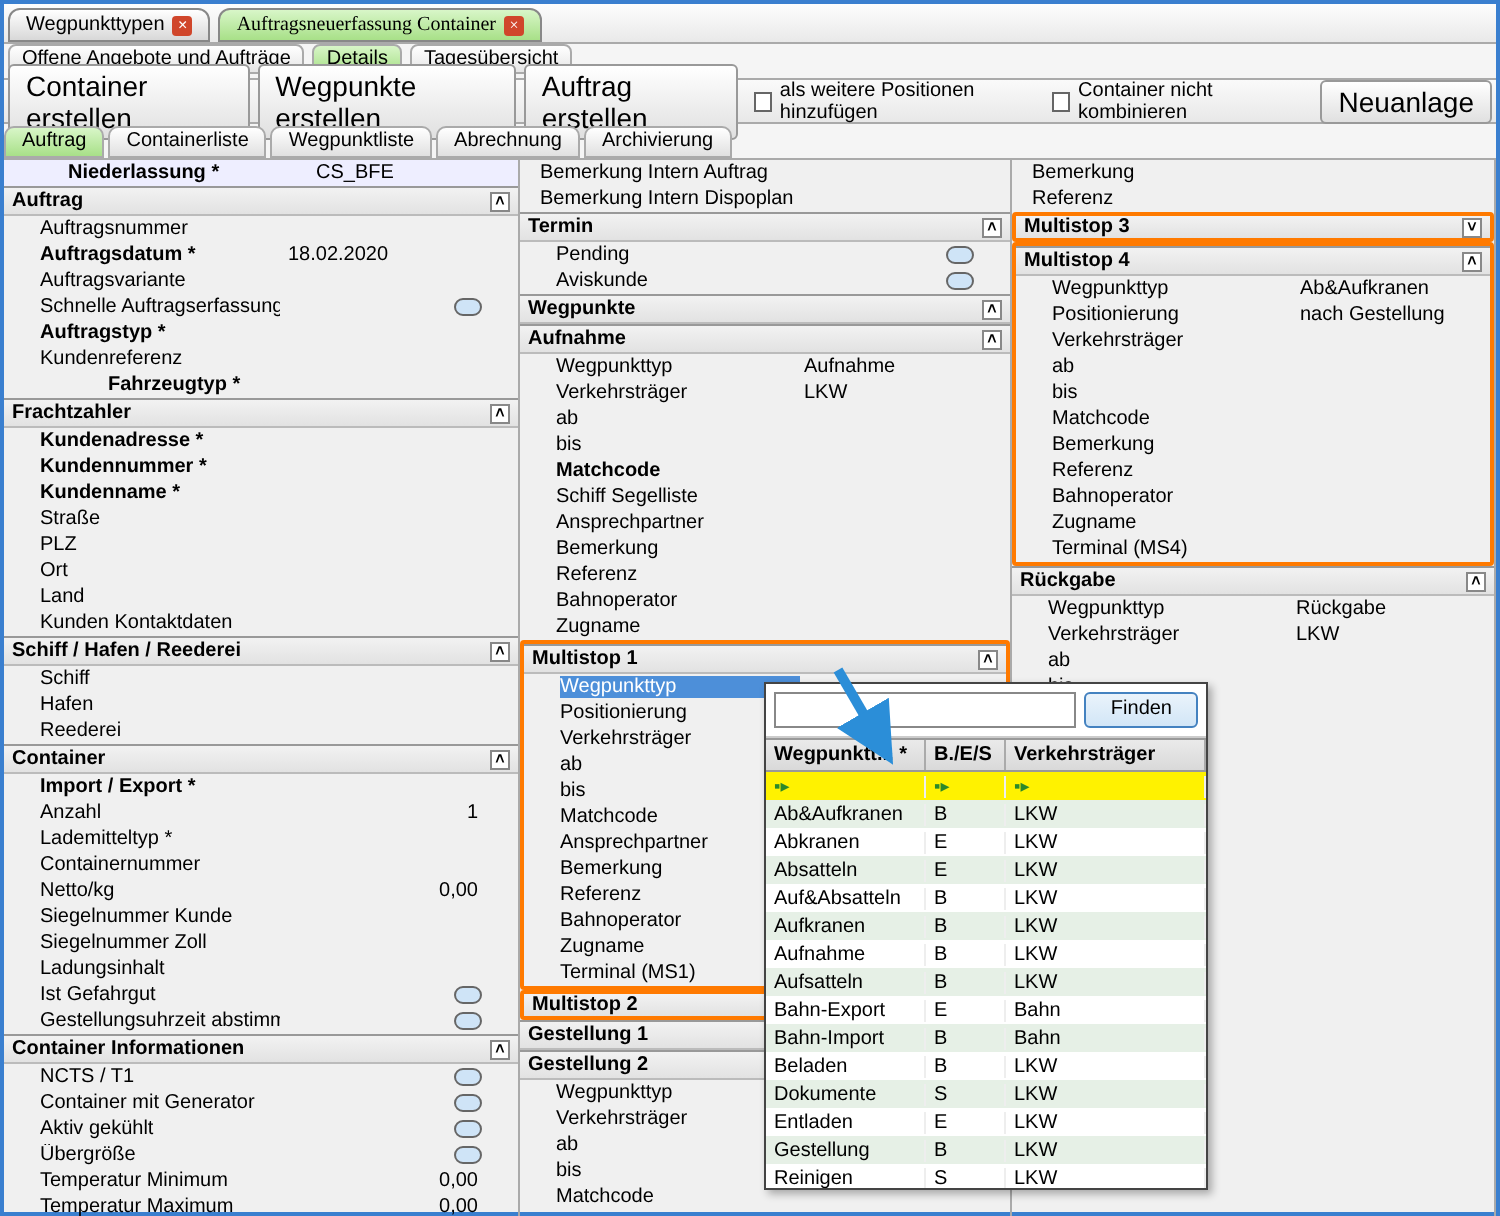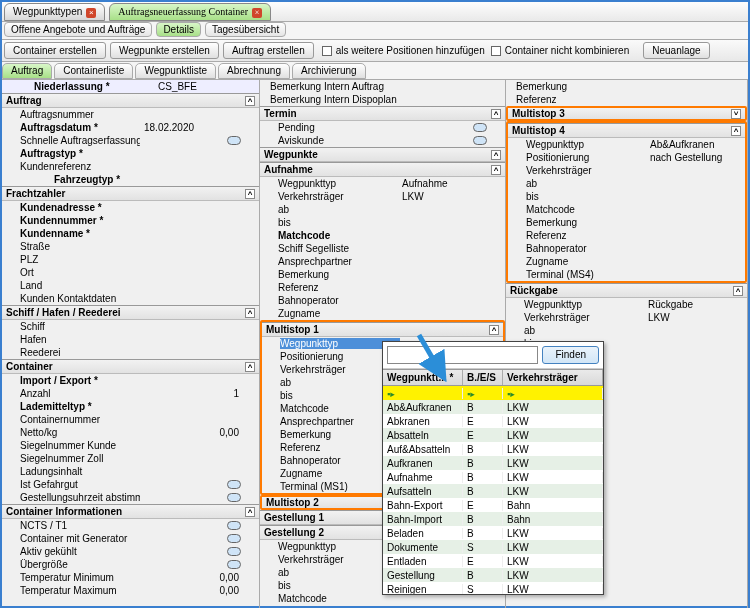--- a/index.html
+++ b/index.html
@@ -6,21 +6,21 @@
   html, body { width: 750px; height: 608px; font-family: Arial, sans-serif; font-size: 10px; overflow: hidden; background: #e8e8e8; }
   .root { border: 2px solid #3a7fcf; width: 750px; height: 608px; background: #f0f0f0; position: relative; }
   .topbar { display: flex; align-items: flex-end; height: 20px; border-bottom: 1px solid #aaa; background: linear-gradient(#fdfdfd,#e9e9e9); }
   .tab { padding: 2px 8px; border: 1px solid #888; border-radius: 6px 6px 0 0; margin: 1px 2px 0 2px; background: linear-gradient(#fff,#d8d8d8); font-size: 10px; cursor: pointer; }
   .tab.active { background: linear-gradient(#d8f6c8,#a8e088); font-family: Liberation Serif, serif; }
   .tab-close { display:inline-block; width:10px; height:10px; background:#d0462b; color:#fff; font-size:8px; line-height:10px; text-align:center; margin-left:4px; border-radius:2px;}
   .subbar { display: flex; align-items: flex-start; height: 18px; border-bottom: 1px solid #aaa; background: #f5f5f5; }
   .subtab { padding: 1px 6px; margin: 0 2px; border: 1px solid #aaa; border-radius: 4px; background: linear-gradient(#fff,#e5e5e5); font-size: 10px; cursor:pointer; }
   .subtab.active { background: linear-gradient(#d8f6c8,#a8e088); }
   .toolbar { display: flex; align-items: center; height: 22px; border-bottom: 1px solid #aaa; background: linear-gradient(#fafafa,#e8e8e8); }
-  .tbtn { padding: 2px 8px; margin: 0 2px; border: 1px solid #999; border-radius: 3px; background: linear-gradient(#fff,#e0e0e0); font-size: 10px; cursor:pointer; }
+  .tbtn { padding: 2px 8px; margin: 0 2px; border: 1px solid #999; border-radius: 3px; background: linear-gradient(#fff,#e0e0e0); font-size: 14px; cursor:pointer; }
   .chk { width: 10px; height: 10px; border:1px solid #666; background:#fff; margin: 0 4px 0 6px; display:inline-block; vertical-align:middle; cursor:pointer;}
   .row3 { display:flex; gap:0; height: calc(608px - 20px - 18px - 22px - 18px); }
   .moduletabs { display:flex; height:18px; border-bottom:1px solid #aaa; background:#f5f5f5;}
   .mtab { padding:1px 8px; border:1px solid #aaa; border-radius:5px 5px 0 0; background:linear-gradient(#fff,#e0e0e0); margin:1px 2px 0 0; font-size:10px; cursor:pointer;}
   .mtab.active{ background: linear-gradient(#d8f6c8,#a8e088); }
   .col { overflow-y: auto; overflow-x: hidden; border-right:1px solid #aaa; }
   .col.left { width: 258px; }
   .col.mid { width: 246px; }
   .col.right { flex:1; }
   .group-header { display:flex; justify-content:space-between; align-items:center; background: linear-gradient(#f2f2f2,#e2e2e2); border-top:1px solid #999; border-bottom:1px solid #bbb; height:15px; padding:0 4px; font-weight:bold; font-size:10px;}
@@ -100,20 +100,24 @@
           </div>
           <div class="field sub">
             <span class="flabel" style="">Auftragsnummer</span>
             <span class="fval "></span>
           </div>
           <div class="field sub">
             <span class="flabel" style="font-weight:bold;">Auftragsdatum *</span>
             <span class="fval ">18.02.2020</span>
           </div>
           <div class="field sub">
+            <span class="flabel" style="">Auftragsvariante</span>
+            <span class="fval "></span>
+          </div>
+          <div class="field sub">
             <span class="flabel" style="">Schnelle Auftragserfassung</span>
             <span class="tog"></span>
           </div>
           <div class="field sub">
             <span class="flabel" style="font-weight:bold;">Auftragstyp *</span>
             <span class="fval "></span>
           </div>
           <div class="field sub">
             <span class="flabel" style="">Kundenreferenz</span>
             <span class="fval "></span>
@@ -186,21 +190,21 @@
           </div>
           <div class="field sub">
             <span class="flabel" style="font-weight:bold;">Import / Export *</span>
             <span class="fval "></span>
           </div>
           <div class="field sub">
             <span class="flabel" style="">Anzahl</span>
             <span class="fval num">1</span>
           </div>
           <div class="field sub">
-            <span class="flabel" style="font-weight:bold;">Lademitteltyp *</span>
+            <span class="flabel" style="font-weight:normal;">Lademitteltyp *</span>
             <span class="fval "></span>
           </div>
           <div class="field sub">
             <span class="flabel" style="">Containernummer</span>
             <span class="fval "></span>
           </div>
           <div class="field sub">
             <span class="flabel" style="">Netto/kg</span>
             <span class="fval num">0,00</span>
           </div>

